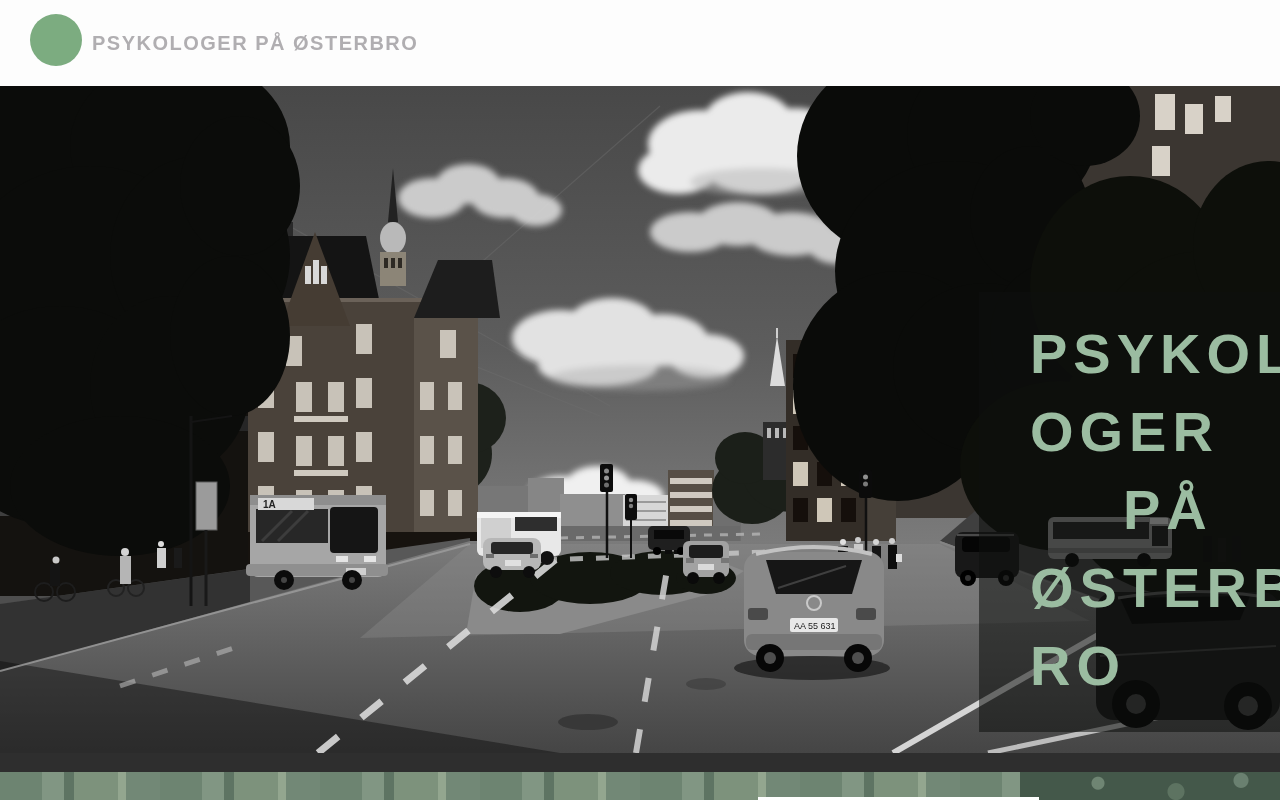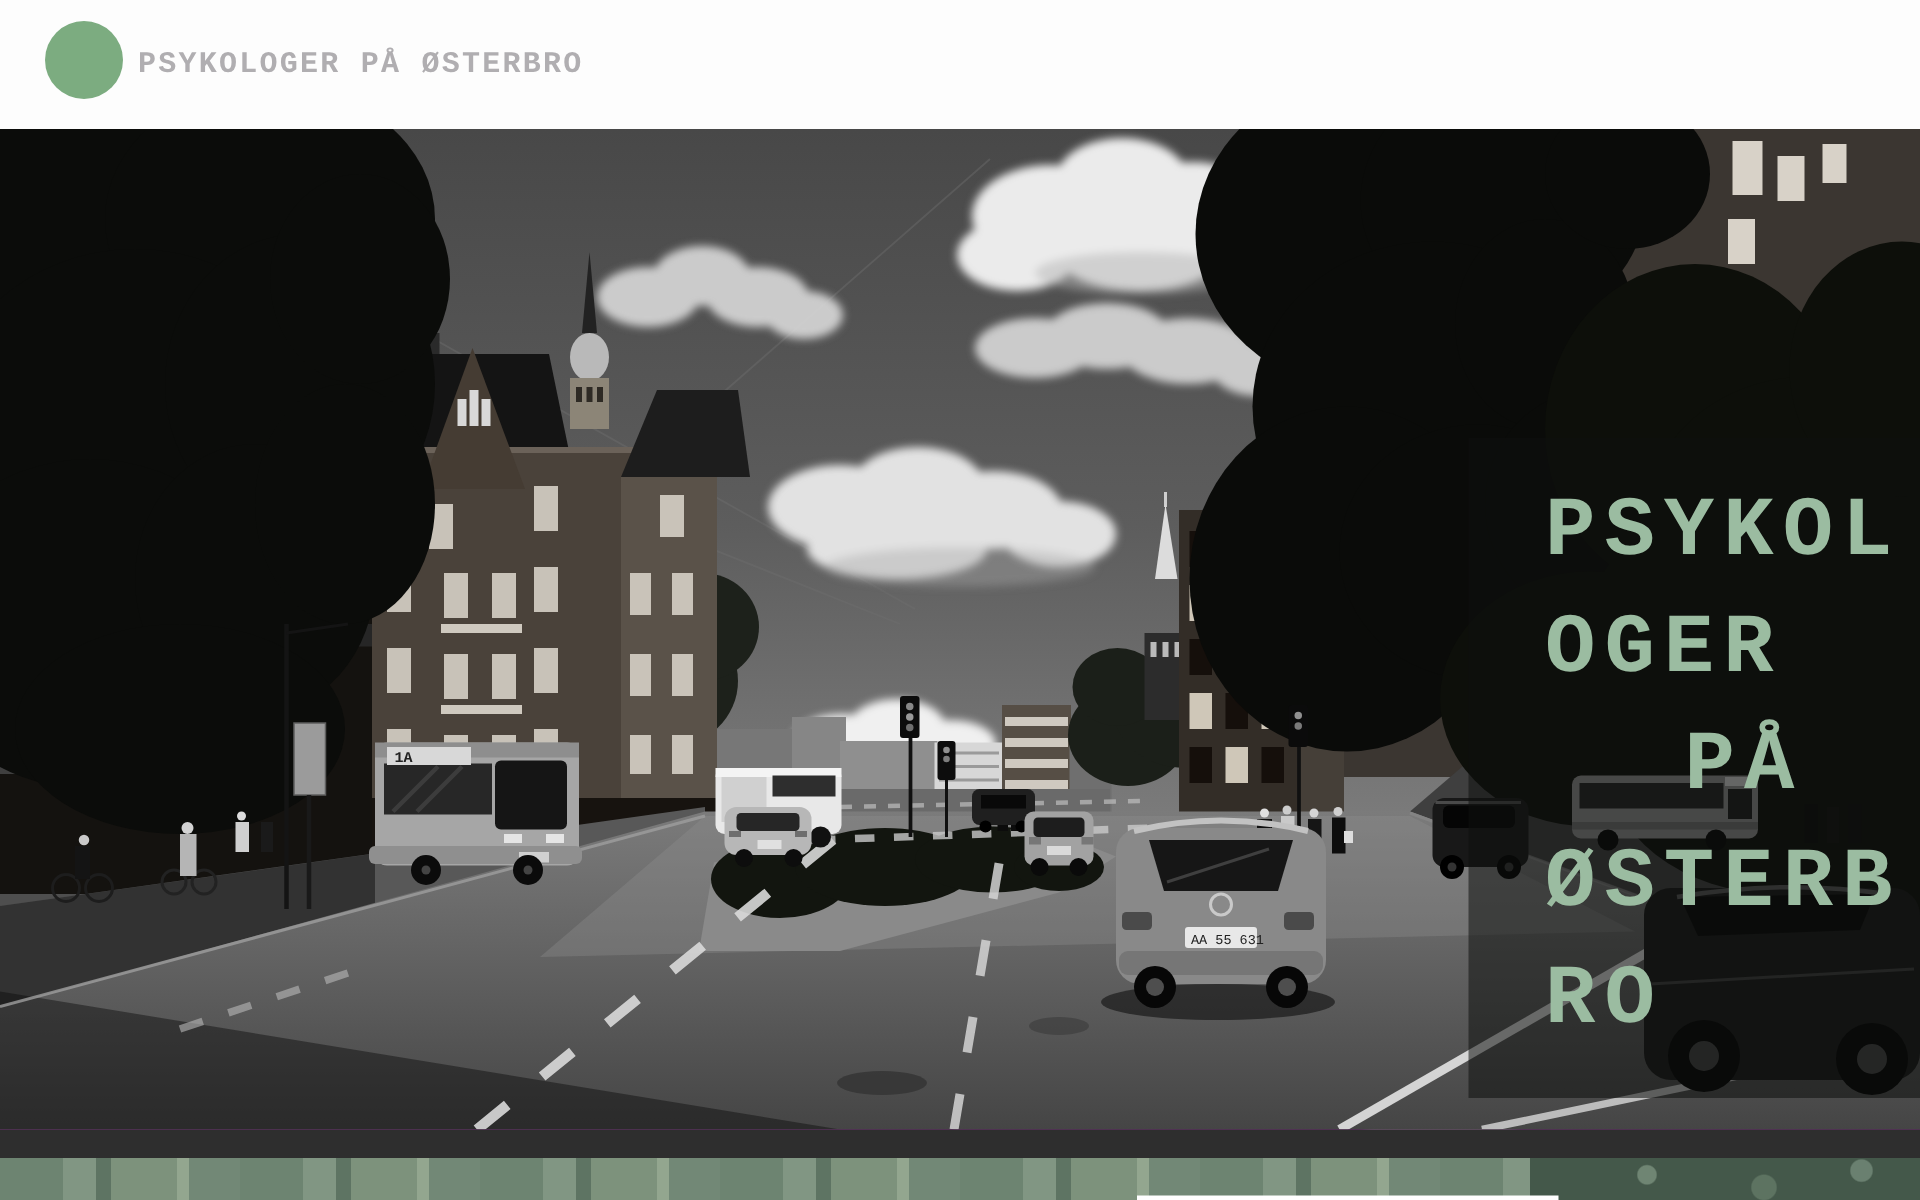--- a/index.html
+++ b/index.html
@@ -1,17 +1,17 @@
 <!DOCTYPE html>
 <html><head>
 <meta charset="utf-8">
 <style>
   html,body{margin:0;padding:0;background:#ffffff;}
   .page{position:relative;width:1280px;height:800px;overflow:hidden;
-        font-family:Liberation Mono, monospace;background:#a21caf;}
+        font-family:Liberation Sans, sans-serif;background:#4c1d95;}
 
   
   .site-header{position:absolute;left:0;top:0;width:1280px;height:86px;background:#fdfdfd;z-index:10;}
   .logo-circle{position:absolute;left:30px;top:14px;width:52px;height:52px;border-radius:50%;
                background:#7cac80;}
   .site-title{position:absolute;left:92px;top:0;height:86px;display:flex;align-items:center;
               font-size:20px;font-weight:bold;letter-spacing:1.5px;color:#b0aeb1;}
 
   
   .hero{position:absolute;left:0;top:86px;width:1280px;height:667px;overflow:hidden;background:#4e4e4e;}

